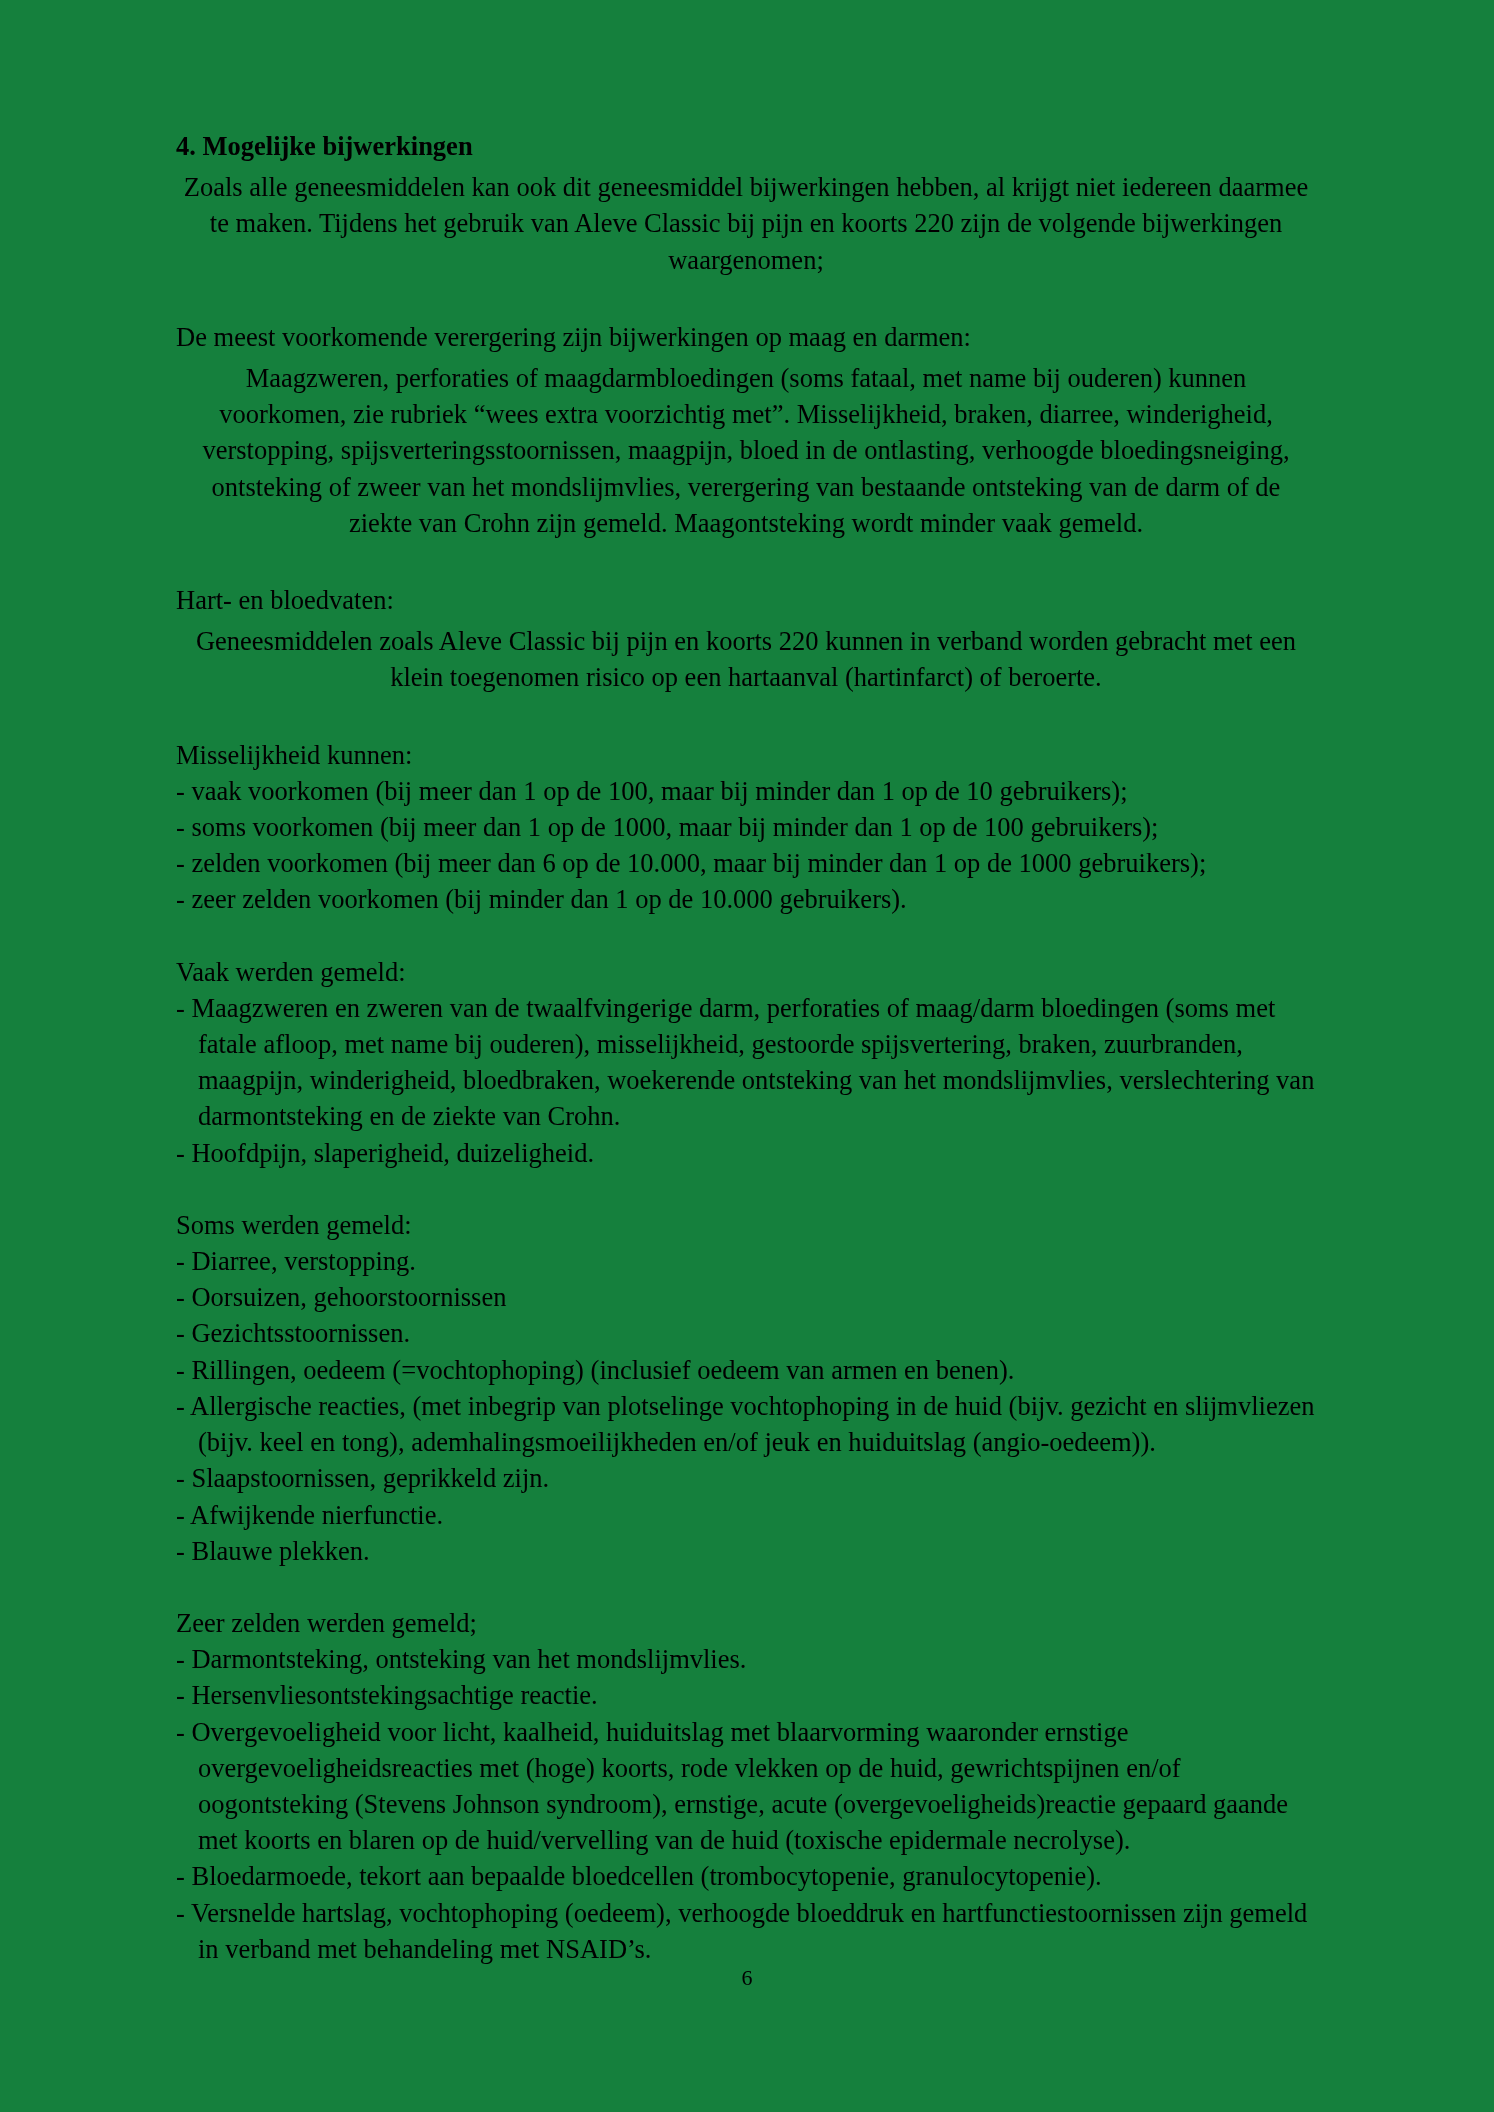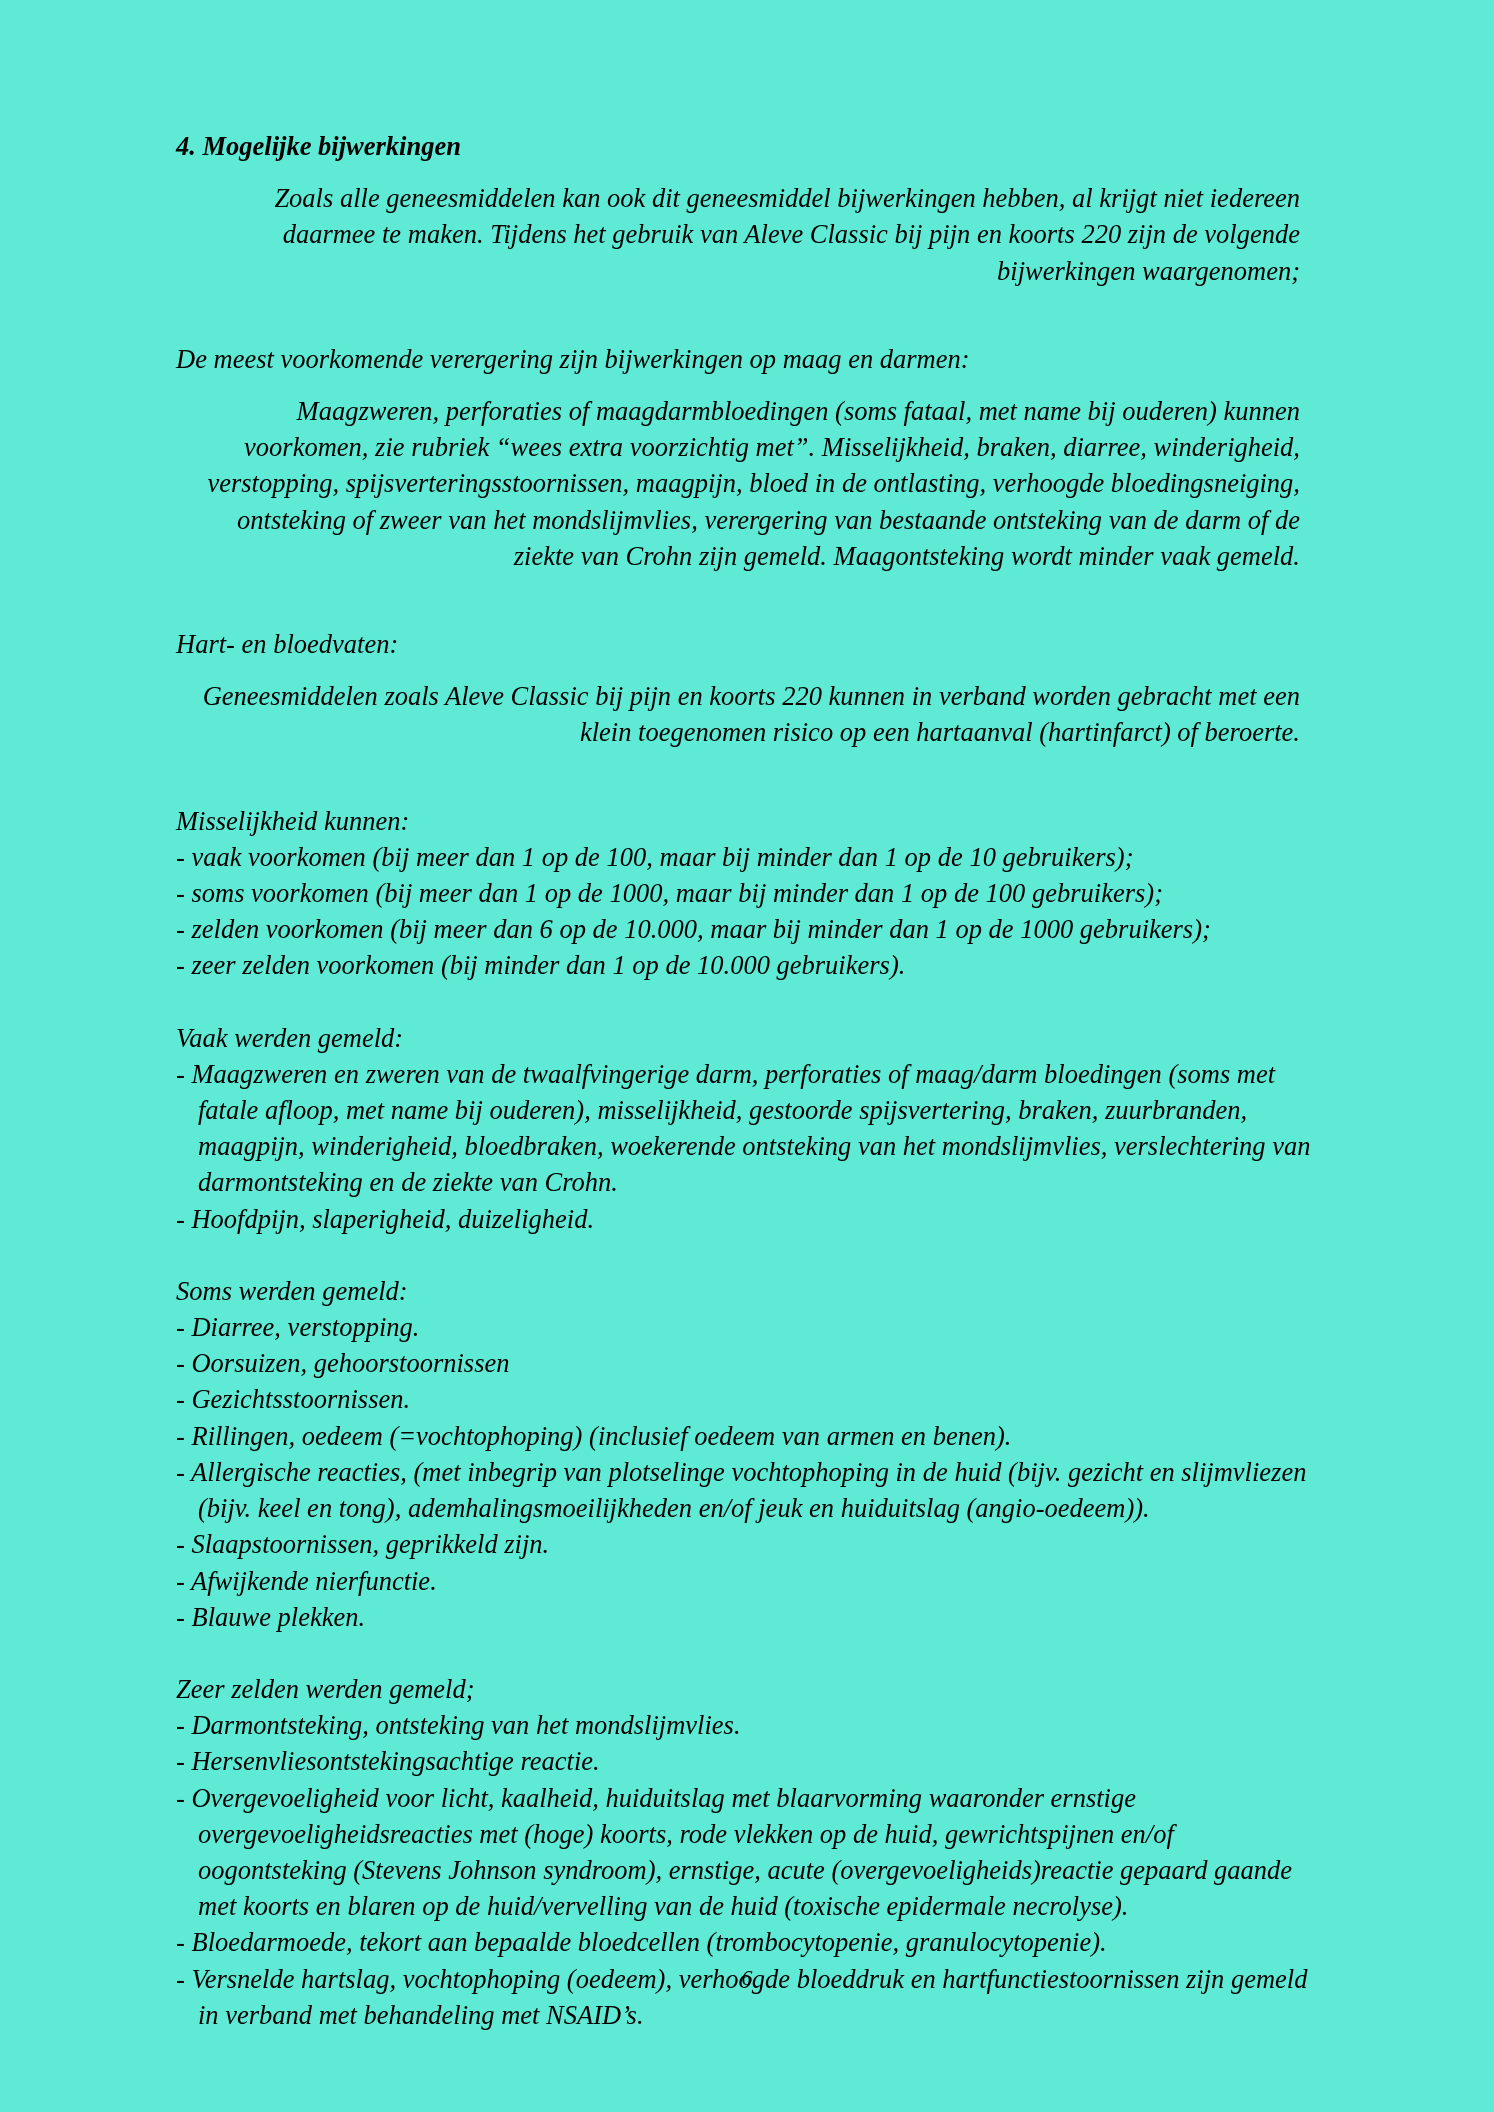--- a/index.html
+++ b/index.html
@@ -11,39 +11,38 @@
     width: 1494px;
     height: 2112px;
     font-family: "Liberation Serif", "DejaVu Serif", serif;
     color: #000000;
     -webkit-font-smoothing: antialiased;
   }
   .page {
     position: relative;
     width: 1494px;
     height: 2112px;
-    background: #5eead4;
+    background: #15803d;
     box-sizing: border-box;
     padding: 128px 120px 0 176px;
-    font-style: italic;
   }
   .content {
     width: 1140px;
     font-size: 26.5px;
     line-height: 36.2px;
   }
   .h-section {
     font-weight: bold;
     font-size: 26.5px;
     line-height: 36.2px;
     margin: 0;
   }
   p.para {
-    margin: 16px;
-    text-align: right;
+    margin: 5px;
+    text-align: center;
   }
   .spacer {
     height: 36px;
   }
   .lead {
     margin: 0;
   }
   
   ul.dash-list {
     list-style: none;

